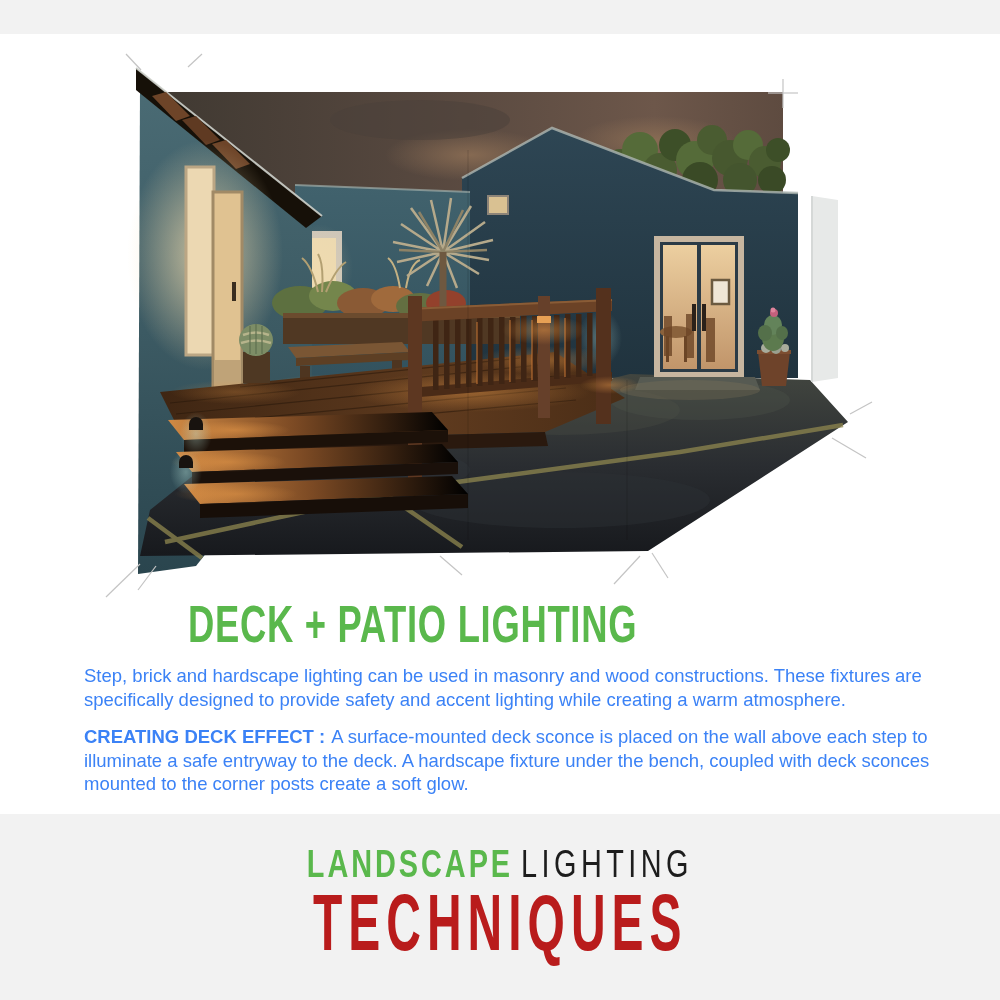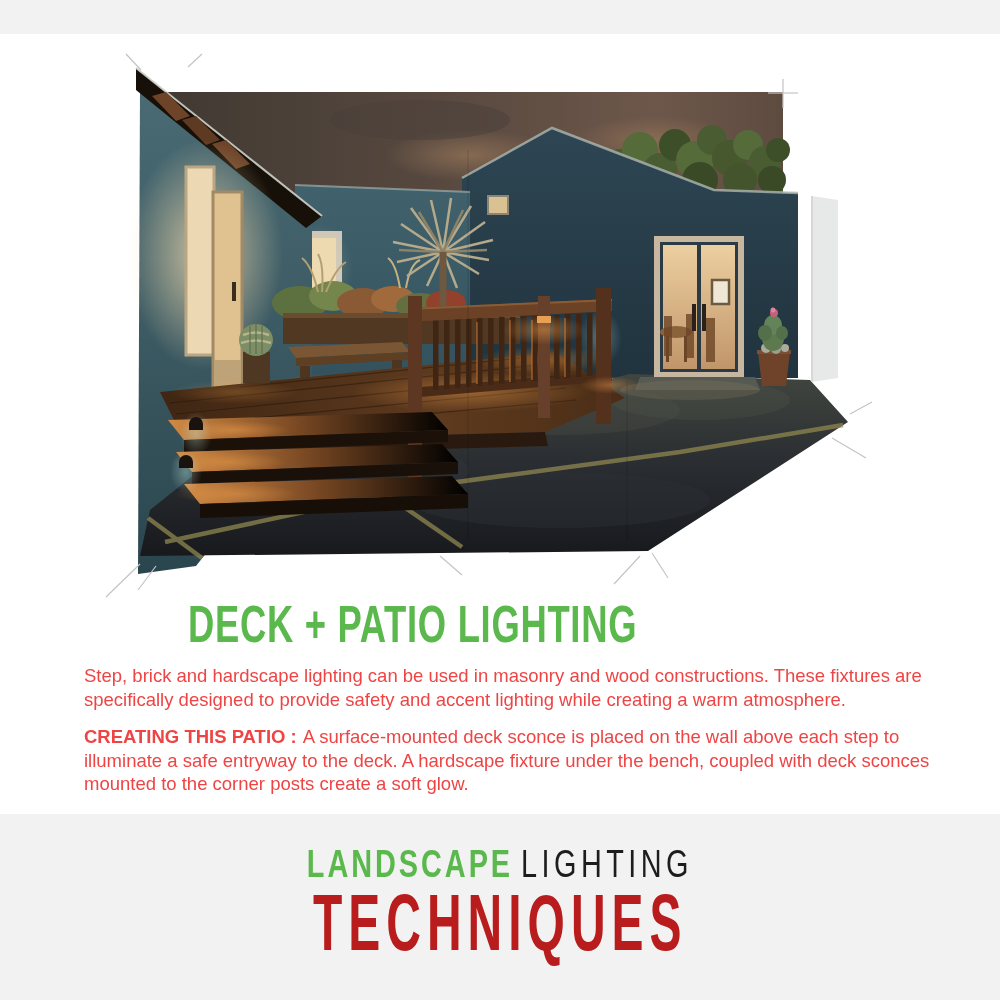--- a/index.html
+++ b/index.html
@@ -3,21 +3,21 @@
 <meta charset="utf-8">
 <style>
   html,body{margin:0;padding:0;background:#ffffff;}
   .page{position:relative;width:1000px;height:1000px;background:#ffffff;overflow:hidden;
         font-family:"Liberation Sans",sans-serif;}
   .top-band{position:absolute;left:0;top:0;width:1000px;height:34px;background:#f2f2f2;}
   .hero{position:absolute;left:0;top:0;width:1000px;height:600px;}
   .copy{position:absolute;left:84px;top:598px;width:850px;}
   .headline{margin:0;color:#5ab84c;font-size:52px;font-weight:700;line-height:52px;white-space:nowrap;text-align:center;}
   .squeeze{display:inline-block;transform:scaleX(.70);transform-origin:0 50%;letter-spacing:1px;}
-  .body-text{margin:14px 0 0 0;color:#ef4444;font-size:18.5px;line-height:23.5px;letter-spacing:0;}
+  .body-text{margin:14px 0 0 0;color:#3b82f6;font-size:18.5px;line-height:23.5px;letter-spacing:0;}
   .body-text .lead{font-weight:700;margin-right:6px;}
   .footer{position:absolute;left:0;top:814px;width:1000px;height:186px;background:#f2f2f2;text-align:center;}
   .brandline{margin:30px 0 0 0;font-size:39px;line-height:40px;white-space:nowrap;}
   .brandline .squeeze-c{display:inline-block;transform:scaleX(.74);transform-origin:50% 50%;}
   .brand-green{color:#5ab84c;font-weight:700;letter-spacing:4px;}
   .brand-dark{color:#1d1d1d;font-weight:500;letter-spacing:6px;}
   .techline{margin:2px 0 0 0;font-size:80px;line-height:74px;font-weight:700;color:#b91c1c;white-space:nowrap;}
   .techline .squeeze-t{display:inline-block;transform:scaleX(.60);transform-origin:50% 50%;letter-spacing:10px;}
 </style>
 </head>
@@ -312,21 +312,21 @@
         <line x1="640" y1="556" x2="614" y2="584"></line>
       <line x1="652" y1="553" x2="668" y2="578"></line>
       <line x1="850" y1="414" x2="872" y2="402"></line>
         <line x1="832" y1="438" x2="866" y2="458"></line>
     </g>
   </svg>
 
   <section class="copy">
     <h1 class="headline"><span class="squeeze">DECK + PATIO LIGHTING</span></h1>
     <p class="body-text">Step, brick and hardscape lighting can be used in masonry and wood constructions. These fixtures are specifically designed to provide safety and accent lighting while creating a warm atmosphere.</p>
-    <p class="body-text"><span class="lead">CREATING THIS PATIO :</span><span>A surface-mounted deck sconce is placed on the wall above each step to illuminate a safe entryway to the deck. A hardscape fixture under the bench, coupled with deck sconces mounted to the corner posts create a soft glow.</span></p>
+    <p class="body-text"><span class="lead">CREATING DECK EFFECT :</span><span>A surface-mounted deck sconce is placed on the wall above each step to illuminate a safe entryway to the deck. A hardscape fixture under the bench, coupled with deck sconces mounted to the corner posts create a soft glow.</span></p>
   </section>
 
   <footer class="footer">
     <p class="brandline"><span class="squeeze-c"><span class="brand-green">LANDSCAPE</span><span>&nbsp;</span><span class="brand-dark">LIGHTING</span></span></p>
     <p class="techline"><span class="squeeze-t">TECHNIQUES</span></p>
   </footer>
 
 </div>
 
 </body></html>

